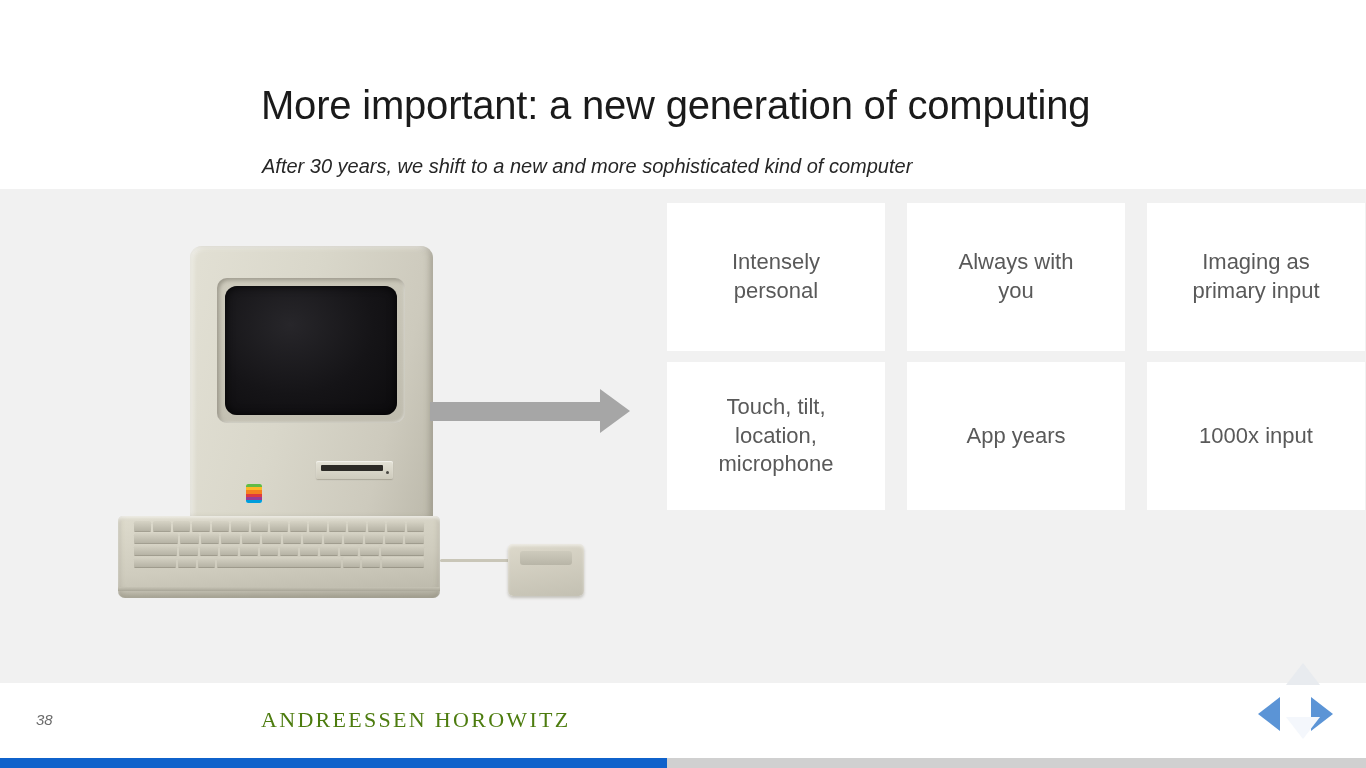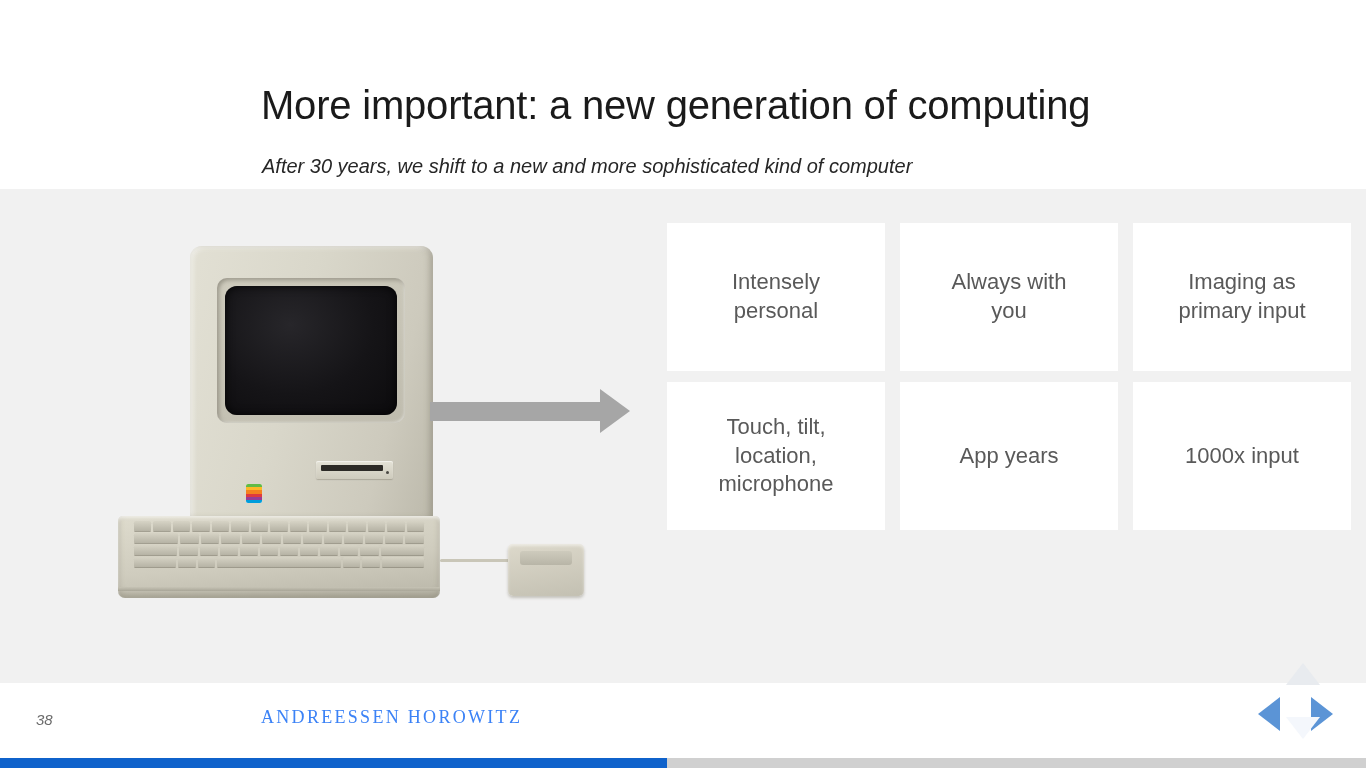--- a/index.html
+++ b/index.html
@@ -128,22 +128,21 @@
     border-left: 30px solid #a6a6a6;
   }
 
   
   .attr-grid {
     position: absolute; left: 667px; top: 14px;
     width: 676px; height: 465px;
     display: grid;
     grid-template-columns: 218px 218px 218px;
     grid-template-rows: 148px 148px 147px;
-    gap: 11px 15px;
-    margin-top: 20px;
+    gap: 11px 22px;
   }
   .attr-cell {
     background: #ffffff;
     display: flex; align-items: center; justify-content: center;
     text-align: center;
     padding: 10px 16px;
     font-size: 22px; line-height: 1.3; color: #595959; font-weight: 400;
   }
   .attr-cell.plain {
     background: transparent;
@@ -154,21 +153,21 @@
 
   
   .footer { position: absolute; left: 0; top: 683px; width: 1366px; height: 85px; background: #fff; }
   .page-number {
     position: absolute; left: 36px; top: 28px;
     font-size: 15px; color: #6b6b6b; font-style: italic;
   }
   .brand-wordmark {
     position: absolute; left: 261px; top: 24px;
     font-family: "Liberation Serif", serif;
-    font-size: 18px; color: #3b82f6; letter-spacing: 2.3px;
+    font-size: 22px; color: #4d7c0f; letter-spacing: 2.3px;
     white-space: nowrap;
   }
 
   
   .nav-pad { position: absolute; left: 1248px; top: 668px; width: 110px; height: 88px; }
   .nav-arrow { position: absolute; width: 0; height: 0; }
   .nav-left {
     left: 10px; top: 29px;
     border-top: 17px solid transparent; border-bottom: 17px solid transparent;
     border-right: 22px solid #5b94d6;

